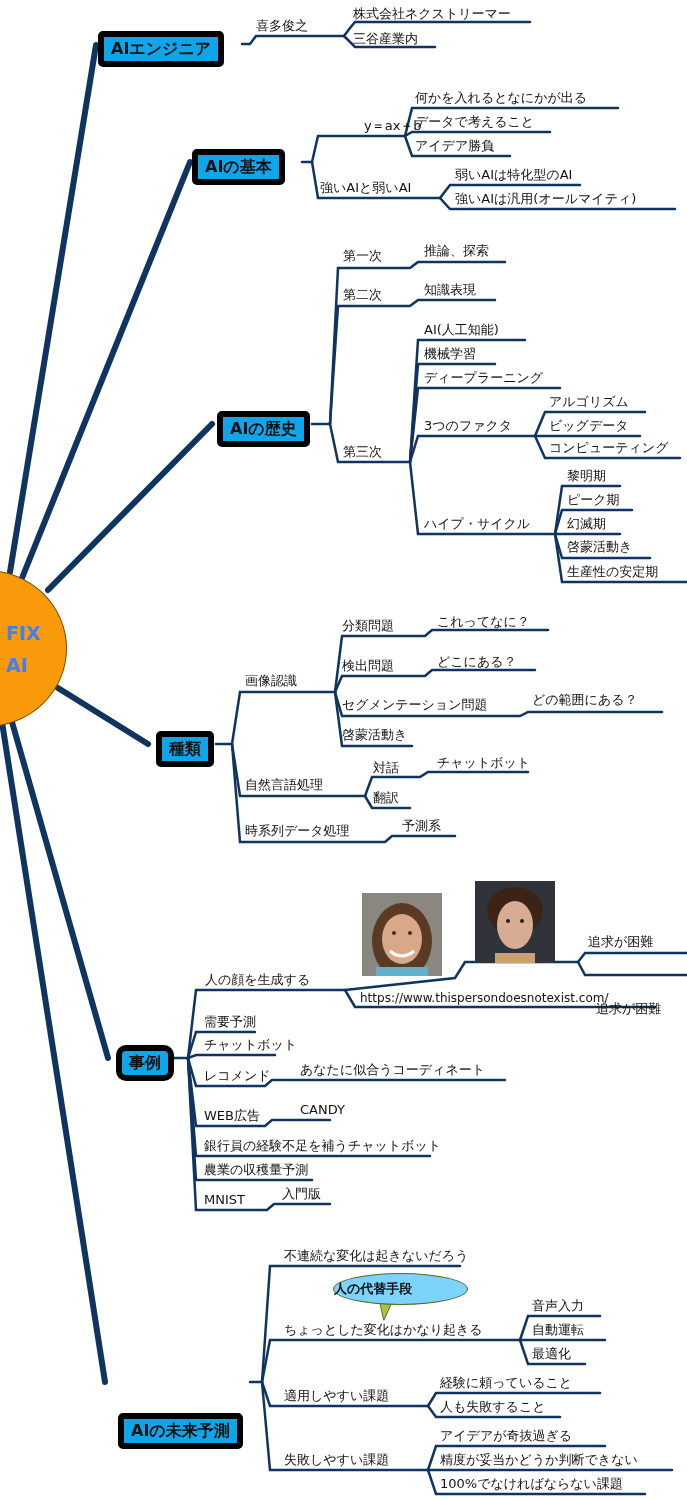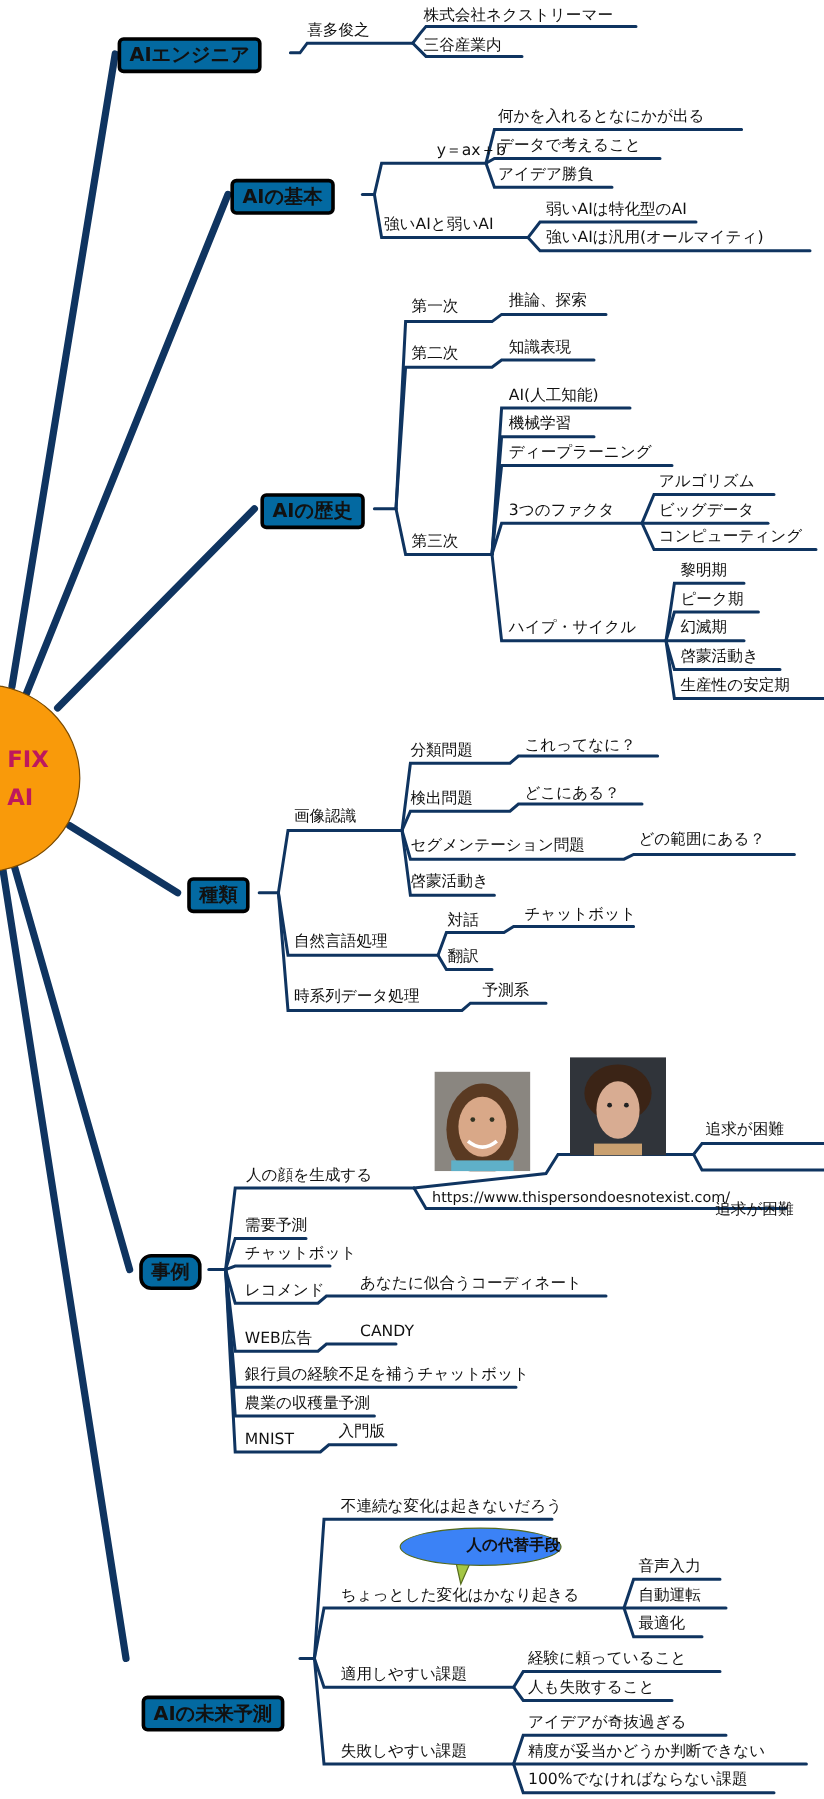--- a/index.html
+++ b/index.html
@@ -2,30 +2,30 @@
 <html><head>
 <meta charset="utf-8">
 <style>
   html, body { margin:0; padding:0; background:#ffffff; }
   body { width:687px; height:1499px; position:relative; overflow:hidden;
          font-family:"DejaVu Sans", sans-serif; color:#111; }
   #lines { position:absolute; left:0; top:0; width:687px; height:1499px; }
   .center { position:absolute; left:-95px; top:570px; width:160px; height:155px; border-radius:50%;
             background:#f99a0a; border:1px solid #7a4a00; }
   .center-text { position:absolute; left:6px; top:617px; font-family:"DejaVu Sans", sans-serif;
-                 font-weight:bold; font-size:19px; line-height:32px; color:#be185d; }
-  .topic { position:absolute; background:#0369a1; border:3px solid #000000; border-radius:5px;
+                 font-weight:bold; font-size:19px; line-height:32px; color:#3b82f6; }
+  .topic { position:absolute; background:#0ea5e9; border:6px solid #000000; border-radius:5px;
            font-weight:bold; font-size:16px; padding:1px 7px; height:22px; line-height:22px;
            white-space:nowrap; color:#111; }
   .lbl { position:absolute; font-size:13px; white-space:nowrap; line-height:16px; color:#111; }
   .url { font-size:12px; }
   .photo { position:absolute; }
   .callout { position:absolute; left:333px; top:1273px; width:133px; height:30px; border-radius:50%;
-             background:#3b82f6; border:1px solid #556b1c; font-weight:bold; font-size:13px;
-             text-align:right; line-height:30px; color:#111; }
+             background:#7dd3fc; border:1px solid #556b1c; font-weight:bold; font-size:13px;
+             text-align:left; line-height:30px; color:#111; }
 </style>
 </head>
 <body>
 
 <svg id="lines" xmlns="http://www.w3.org/2000/svg">
   <g stroke="#0f3460" fill="none" stroke-linecap="round">
 
     <g stroke-width="6">
       <line x1="10" y1="572" x2="96" y2="45"></line>
       <line x1="22" y1="578" x2="190" y2="162"></line>

